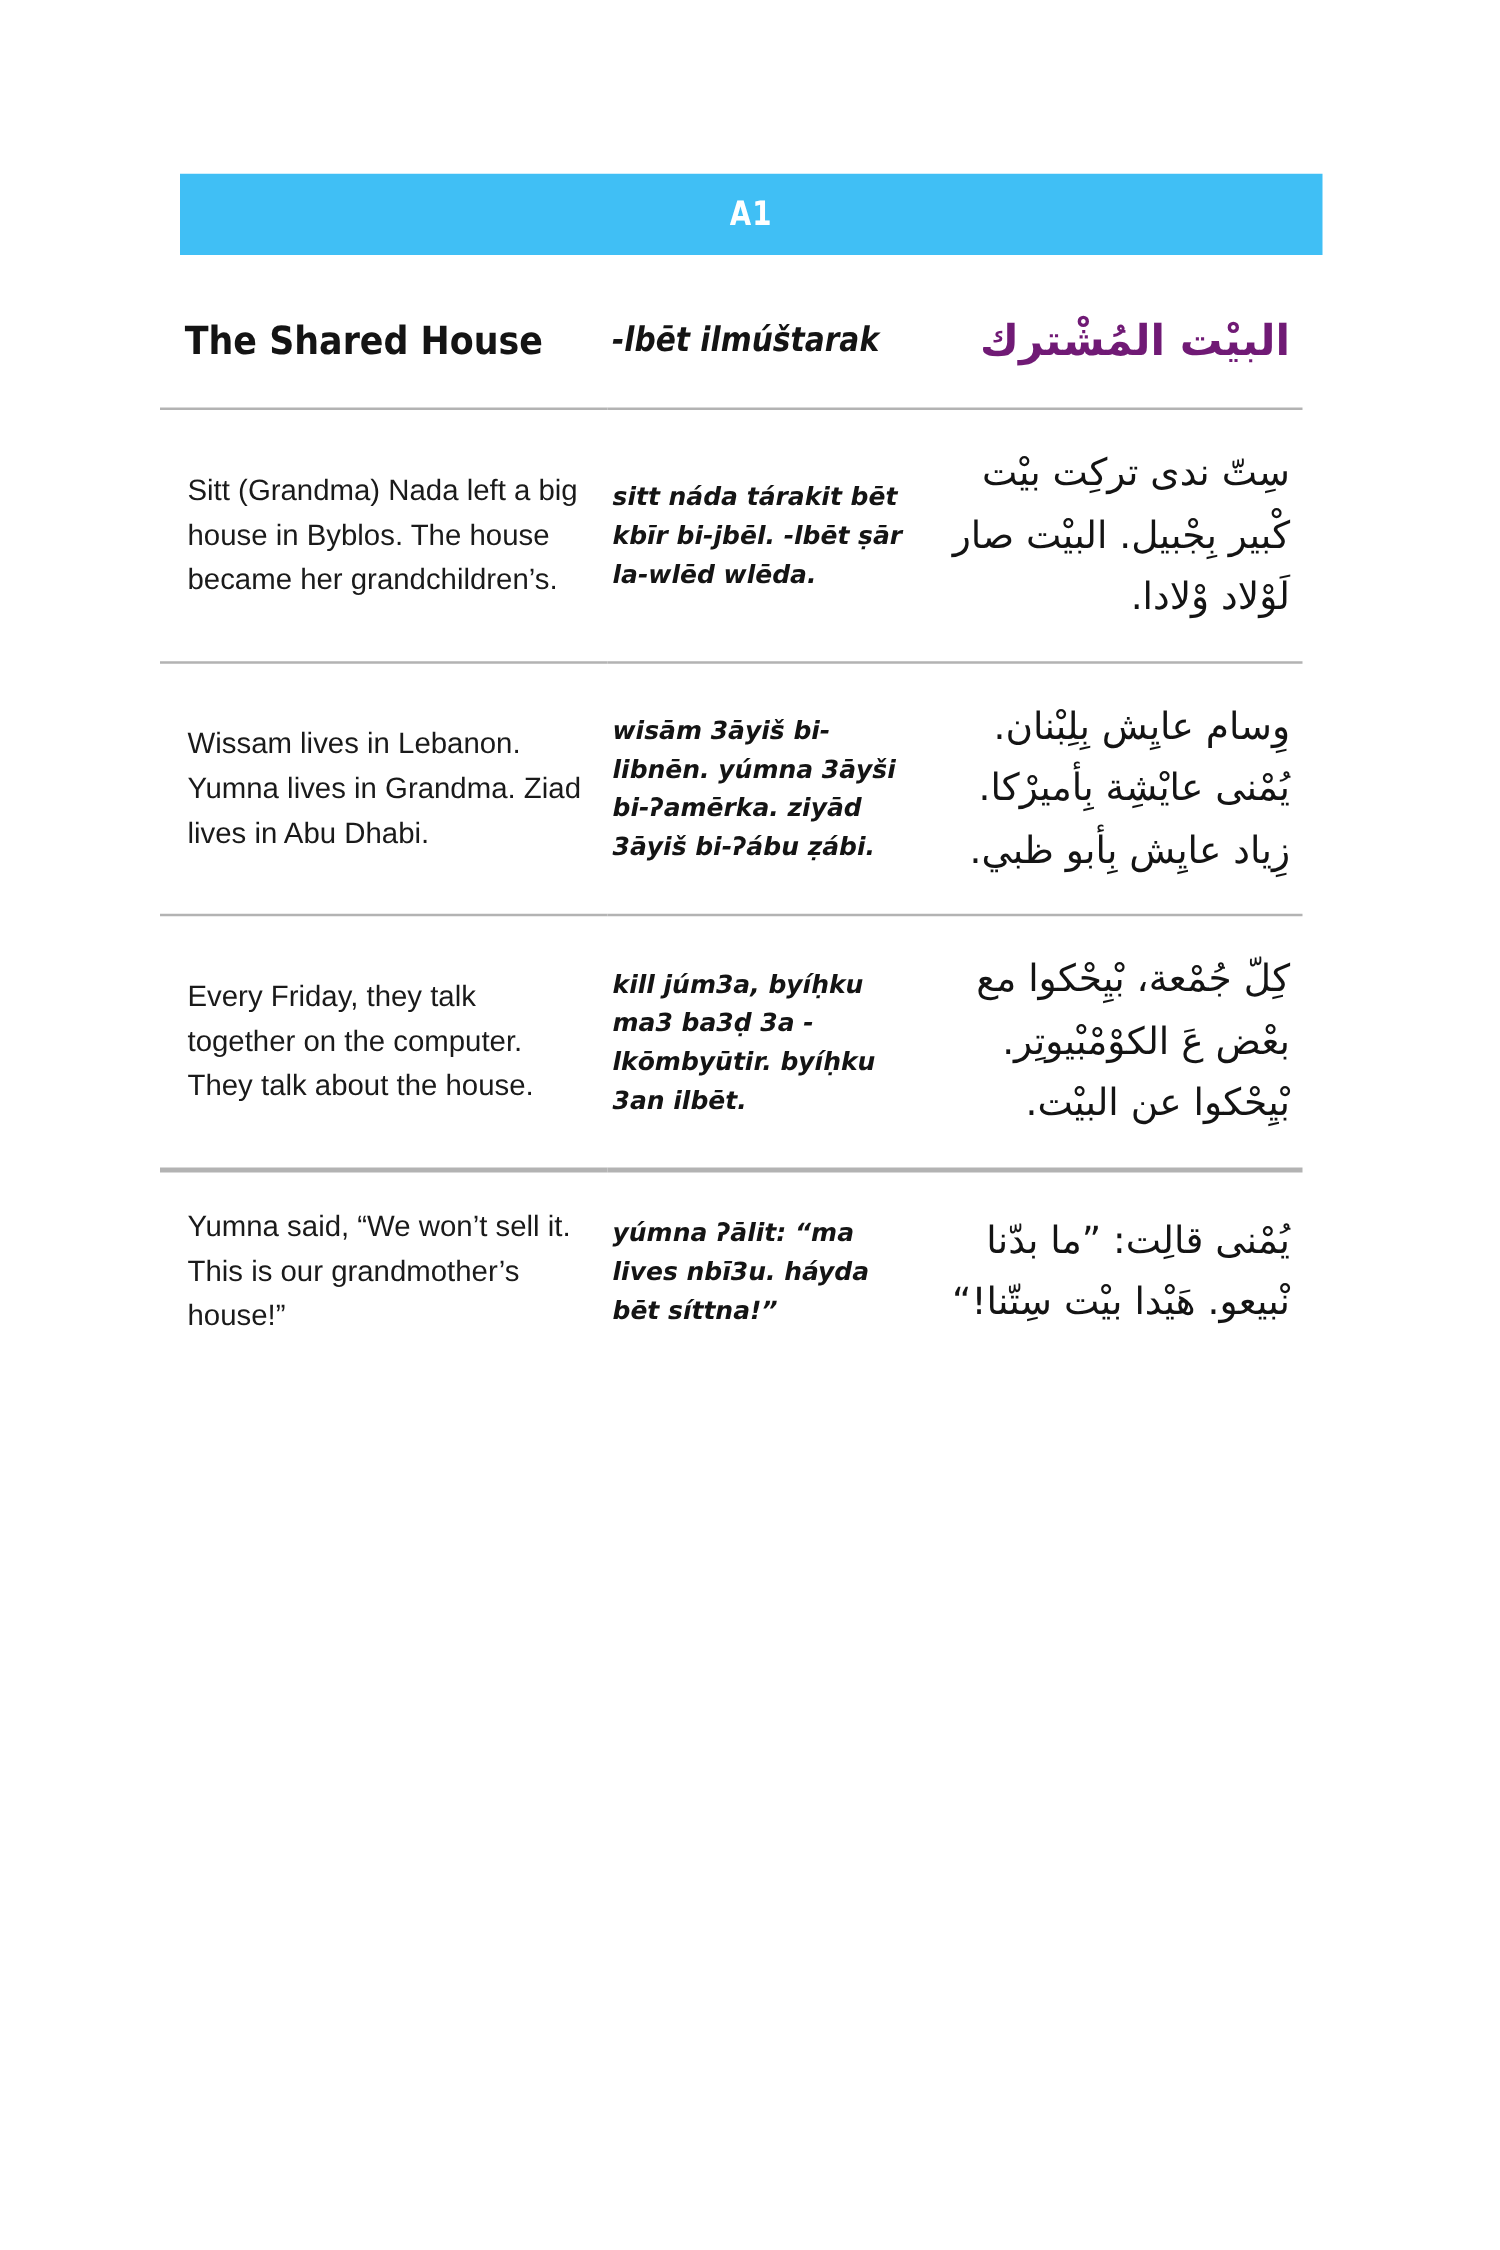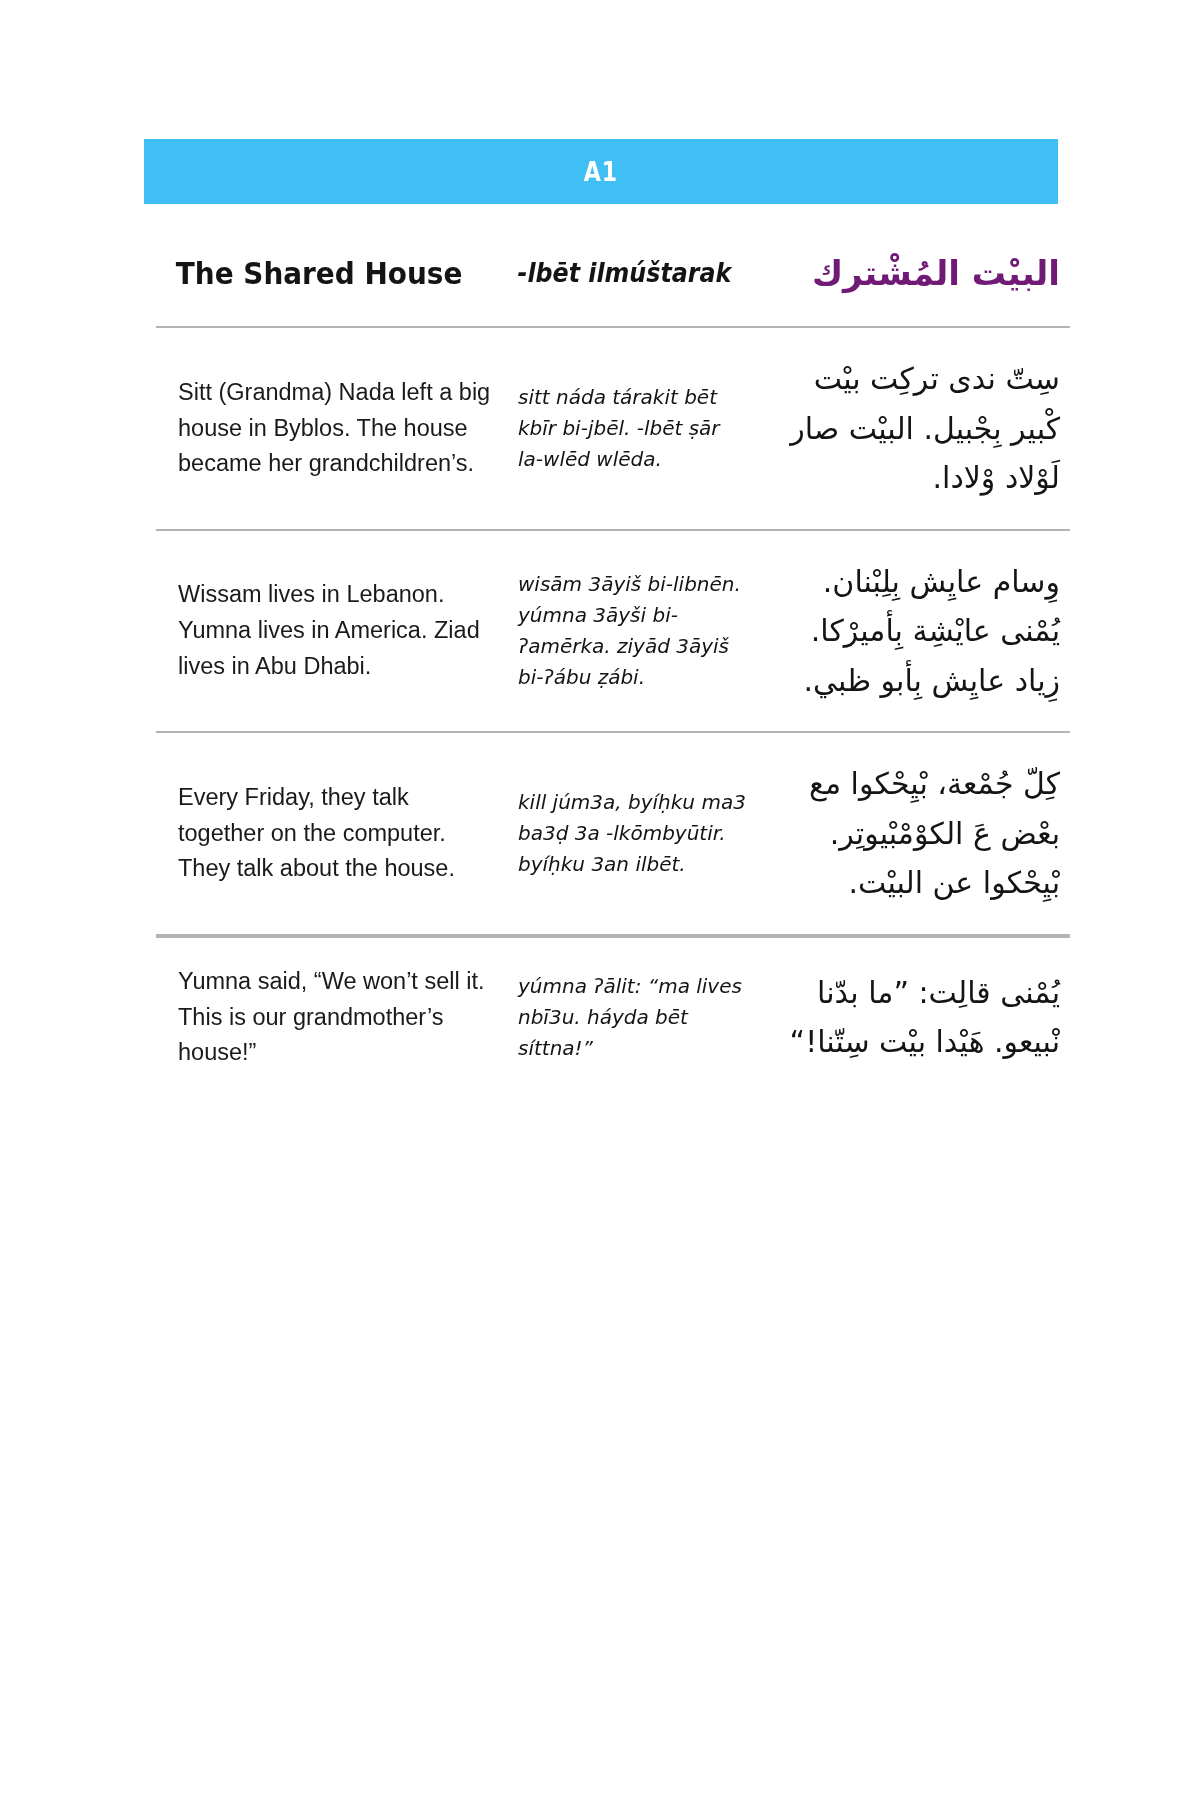--- a/index.html
+++ b/index.html
@@ -42,21 +42,21 @@
     font-family: "DejaVu Sans", sans-serif;
     font-weight: bold;
     font-size: 27px;
     letter-spacing: 1px;
     transform: scaleX(0.82);
   }
 
   
   .story-table {
     position: absolute;
-    left: 156px;
+    left: 128px;
     top: 227px;
     width: 914px;
     border-collapse: collapse;
     table-layout: fixed;
   }
   .story-table td {
     vertical-align: middle;
     padding: 0;
     border: 0;
   }
@@ -114,21 +114,21 @@
     font-family: "Liberation Sans", sans-serif;
     font-size: 23.5px;
     line-height: 1.52;
     color: #1a1a1a;
     padding-left: 22px !important;
     padding-right: 18px !important;
   }
   .cell-tr {
     font-family: "DejaVu Sans", sans-serif;
     font-style: italic;
-    font-weight: normal;
+    font-weight: bold;
     font-size: 20px;
     line-height: 1.55;
     color: #141414;
     padding-left: 4px !important;
     padding-right: 14px !important;
   }
   .cell-ar {
     font-family: "DejaVu Sans", sans-serif;
     font-size: 30px;
     line-height: 1.65;
@@ -191,21 +191,21 @@
         <td class="cell-ar">س<span class="hv">ِ</span>ت<span class="hv">ّ</span> ندى ترك<span class="hv">ِ</span>ت بي<span class="hv">ْ</span>ت ك<span class="hv">ْ</span>بير ب<span class="hv">ِ</span>ج<span class="hv">ْ</span>بيل. البي<span class="hv">ْ</span>ت صار ل<span class="hv">َ</span>و<span class="hv">ْ</span>لاد و<span class="hv">ْ</span>لادا.</td>
       </tr>
 
       <tr class="rule-row">
           <td></td>
           <td></td>
           <td></td>
         </tr>
 
       <tr class="story-row">
-        <td class="cell-en">Wissam lives in Lebanon. Yumna lives in America. Ziad lives in Abu Dhabi.</td>
+        <td class="cell-en">Wissam lives in Lebanon. Yumna lives in Grandma. Ziad lives in Abu Dhabi.</td>
         <td class="cell-tr">wisām 3āyiš bi-libnēn. yúmna 3āyši bi-ʔamērka. ziyād 3āyiš bi-ʔábu ẓábi.</td>
         <td class="cell-ar">و<span class="hv">ِ</span>سام عاي<span class="hv">ِ</span>ش ب<span class="hv">ِ</span>ل<span class="hv">ِ</span>ب<span class="hv">ْ</span>نان. ي<span class="hv">ُ</span>م<span class="hv">ْ</span>نى عاي<span class="hv">ْ</span>ش<span class="hv">ِ</span>ة ب<span class="hv">ِ</span>أمير<span class="hv">ْ</span>كا. ز<span class="hv">ِ</span>ياد عاي<span class="hv">ِ</span>ش ب<span class="hv">ِ</span>أبو ظبي.</td>
       </tr>
 
       <tr class="rule-row">
           <td></td>
           <td></td>
           <td></td>
         </tr>
 

